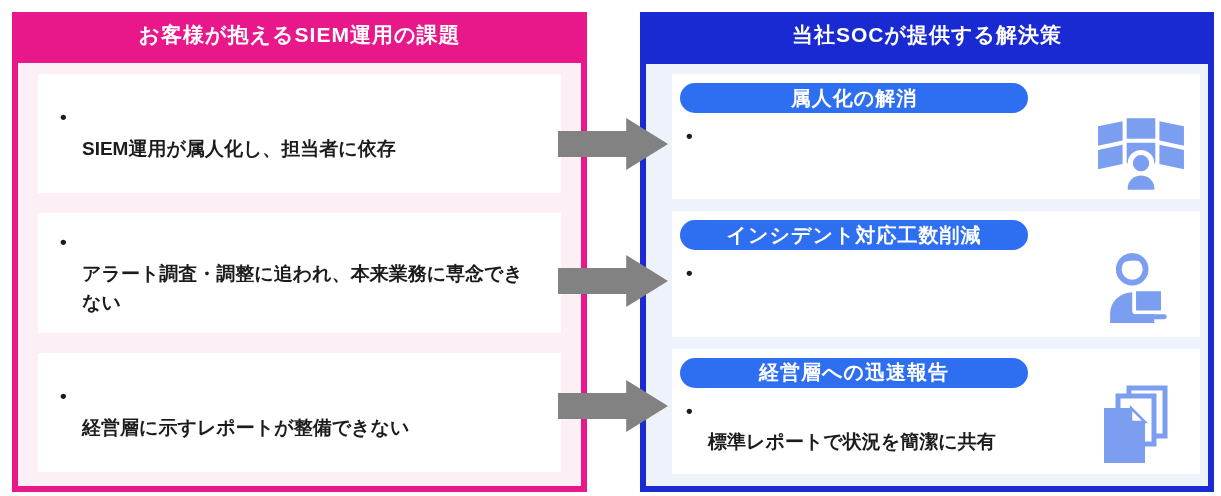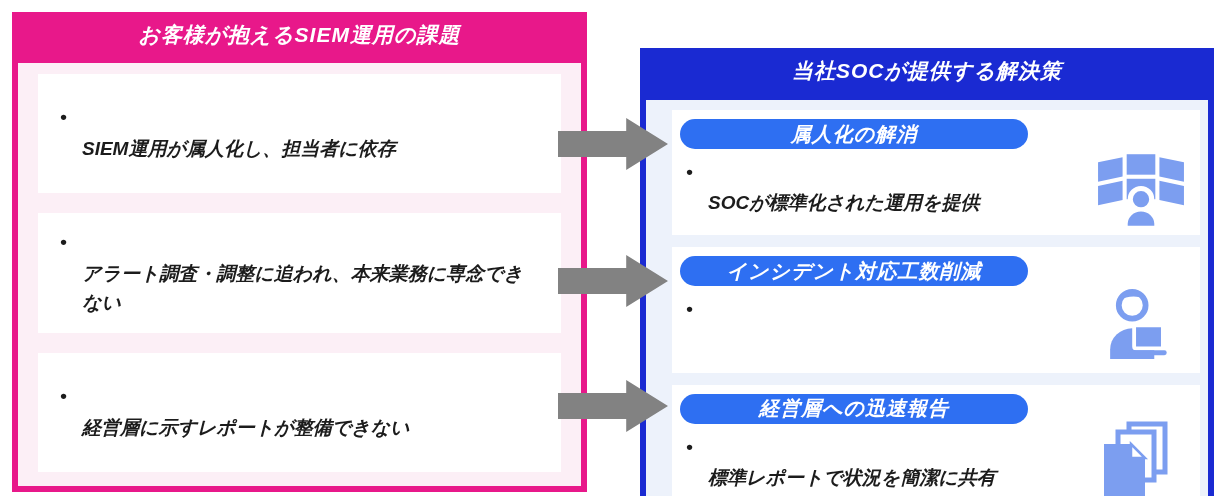--- a/index.html
+++ b/index.html
@@ -6,21 +6,21 @@
     --magenta:#E8188A; --magenta-bg:#FCEFF6;
     --blue:#1A2AD2; --blue-bg:#EDF2FB;
     --pill-blue:#2E6FF2; --icon-blue:#7C9EF0;
     --arrow-gray:#828282; --card-bg:#FFFFFF; --text:#1C1C1C;
   }
   *{margin:0;padding:0;box-sizing:border-box;}
   html,body{background:#fff;}
   body{font-family:"Liberation Sans","DejaVu Sans",sans-serif;color:var(--text);}
   #canvas{position:relative;width:1221px;height:496px;background:#fff;overflow:hidden;}
 
-  .panel{position:absolute;top:12px;height:480px;font-style:italic;}
+  .panel{position:absolute;top:12px;height:480px;}
   .panel-header{height:45px;display:flex;align-items:center;justify-content:center;
     color:#fff;font-size:21px;font-weight:bold;letter-spacing:1px;}
   .panel-body{display:flex;flex-direction:column;}
 
   
   .left-panel{left:12px;width:575px;}
   .lp-header{background:var(--magenta);}
   .lp-body{height:435px;border:6px solid var(--magenta);background:var(--magenta-bg);
     padding:11px 20px 14px 20px;gap:20px;}
   .challenge-box{flex:1;background:var(--card-bg);display:flex;align-items:center;}
@@ -28,21 +28,21 @@
   .challenge-box .bullet-row{margin-left:22px;}
   .bullet{width:22px;flex:0 0 auto;font-size:19px;font-weight:bold;line-height:1.5;}
   .item-text{font-size:19px;font-weight:bold;line-height:1.5;max-width:452px;margin-top:32px;}
 
   
   .arrow{position:absolute;left:558px;width:110px;height:52px;background:var(--arrow-gray);
     clip-path:polygon(0 25%,62% 25%,62% 0,100% 50%,62% 100%,62% 75%,0 75%);z-index:10;}
 
   
   .right-panel{left:640px;width:574px;}
-  .rp-header{height:46px;background:var(--blue);margin-top:36px;}
+  .rp-header{height:46px;background:var(--blue);}
   .rp-body{height:434px;border:6px solid var(--blue);background:var(--blue-bg);
     padding:10px 8px 12px 26px;gap:12px;}
   .solution-card{flex:1;background:var(--card-bg);position:relative;}
   .pill{margin:9px 0 0 8px;width:348px;height:30px;border-radius:15px;background:var(--pill-blue);
     display:flex;align-items:center;justify-content:center;color:#fff;font-size:20px;
     font-weight:bold;letter-spacing:1px;}
   .solution-card .bullet-row{margin:9px 0 0 14px;}
   .solution-card .item-text{max-width:352px;line-height:1.4;}
   .sol-icon{position:absolute;}
   .sol-icon svg{display:block;}
@@ -90,21 +90,20 @@
       <span>当社SOCが提供する解決策</span>
     </header>
     <div class="panel-body rp-body">
 
       <div class="solution-card">
         <div class="pill">
           <span>属人化の解消</span>
         </div>
         <div class="bullet-row">
           <span class="bullet">•</span>
-          <p class="item-text">SOCが標準化された運用を提供</p>
         </div>
         <div class="sol-icon icon-1">
           <svg width="90" height="78" viewBox="0 0 88 76" fill="#7C9EF0" xmlns="http://www.w3.org/2000/svg">
             <g transform="translate(30 0) skewY(-12) translate(-30 0)">
               <rect x="2" y="6" width="24" height="19"></rect>
               <rect x="2" y="29" width="24" height="19"></rect>
             </g>
             <g transform="translate(58 0) skewY(12) translate(-58 0)">
               <rect x="62" y="6" width="24" height="19"></rect>
               <rect x="62" y="29" width="24" height="19"></rect>

